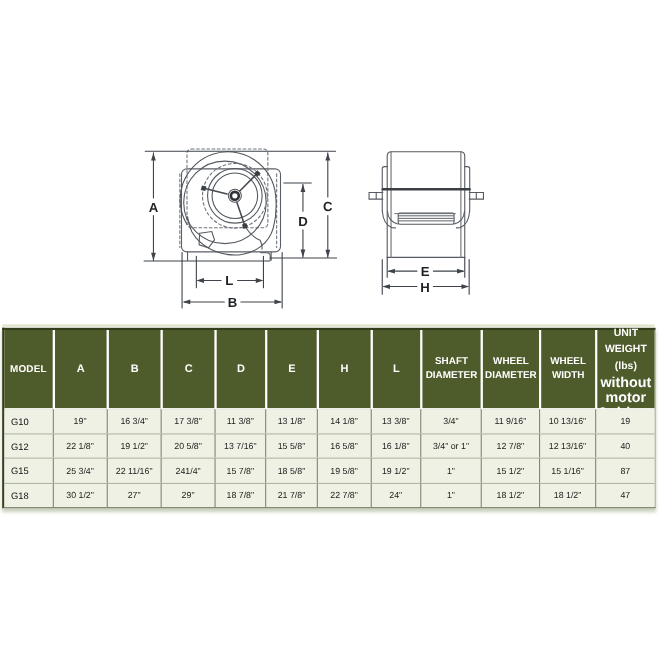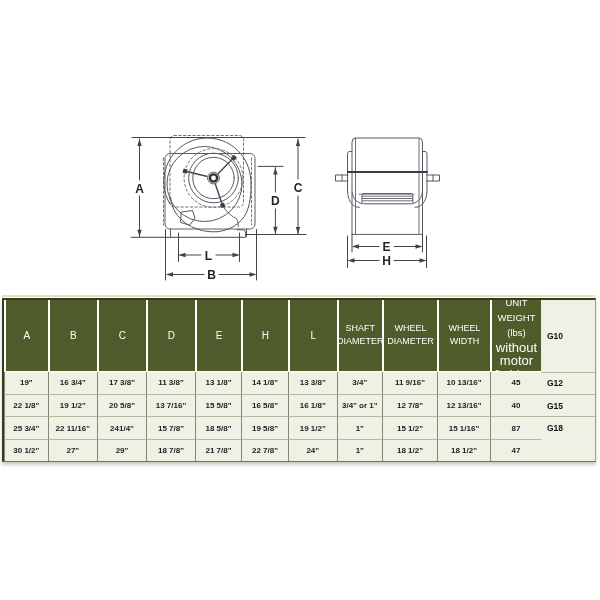--- a/index.html
+++ b/index.html
@@ -5,24 +5,24 @@
   html,body{margin:0;padding:0;background:#ffffff;width:600px;height:600px;overflow:hidden;}
   body{font-family:"Liberation Sans",sans-serif;position:relative;}
   .dwg{position:absolute;left:0;top:0;filter:blur(0.35px);}
   #tbl{position:absolute;left:2px;top:298px;border-left:2px solid #333f1a;border-top:2px solid #333f1a;
        border-right:1px solid #9aa086;border-bottom:1px solid #6d735f;
        box-shadow:0 3px 3px rgba(120,140,90,0.40);
        display:grid;
        grid-template-columns:43.6px 49.4px 49px 49px 46px 47px 48.6px 45.4px 55px 53px 51px 54px;
        grid-template-rows:71.5px 22.6px 22.4px 22.4px 22.4px;
        background:#eef1e4;}
-  .h{background:#4e5b2b;color:#ffffff;font-weight:normal;display:flex;align-items:center;justify-content:center;
+  .h{background:#4e5b2b;color:#ffffff;font-weight:bold;display:flex;align-items:center;justify-content:center;
      text-align:center;border-left:2px solid #ffffff;border-bottom:1.5px solid #ffffff;font-size:10px;line-height:13px;}
   .h.first{border-left:none;}
-  .c{background:#eef1e4;color:#1d1d1d;font-weight:bold;font-size:8px;display:flex;align-items:center;justify-content:center;
+  .c{background:#eef1e4;color:#1d1d1d;font-weight:normal;font-size:8px;display:flex;align-items:center;justify-content:center;
      border-left:1px solid #828872;border-top:1px solid #b2b7a1;}
   .c.first{border-left:none;font-size:8.5px;justify-content:flex-start;padding-left:6px;color:#111;}
   .c.r1{border-top:none;}
 </style>
 </head>
 <body>
 
 <svg class="dwg" width="600" height="600" viewBox="0 0 600 600" fill="none" stroke-linecap="round">
  <g stroke="#4d525a" stroke-width="1">
 
@@ -168,20 +168,21 @@
 
     <text x="386.5" y="265">H</text>
   </g>
  </g>
 </svg>
 
 <div style="position:absolute;left:2px;top:295px;width:593px;height:2px;background:#dfe3c6;filter:blur(0.6px);"></div>
 
 <div id="tbl">
 
+  <div class="h first" style="font-size:9px;letter-spacing:0.2px;">MODEL</div>
 
   <div class="h">A</div>
 
   <div class="h">B</div>
 
   <div class="h">C</div>
 
   <div class="h">D</div>
 
   <div class="h">E</div>
@@ -205,21 +206,21 @@
   <div class="c r1">19"</div>
   <div class="c r1">16 3/4"</div>
   <div class="c r1">17 3/8"</div>
   <div class="c r1">11 3/8"</div>
   <div class="c r1">13 1/8"</div>
   <div class="c r1">14 1/8"</div>
   <div class="c r1">13 3/8"</div>
   <div class="c r1">3/4"</div>
   <div class="c r1">11 9/16"</div>
   <div class="c r1">10 13/16"</div>
-  <div class="c r1">45</div>
+  <div class="c r1">19</div>
 
   <div class="c first">G12</div>
   <div class="c">22 1/8"</div>
   <div class="c">19 1/2"</div>
   <div class="c">20 5/8"</div>
   <div class="c">13 7/16"</div>
   <div class="c">15 5/8"</div>
   <div class="c">16 5/8"</div>
   <div class="c">16 1/8"</div>
   <div class="c">3/4" or 1"</div>

